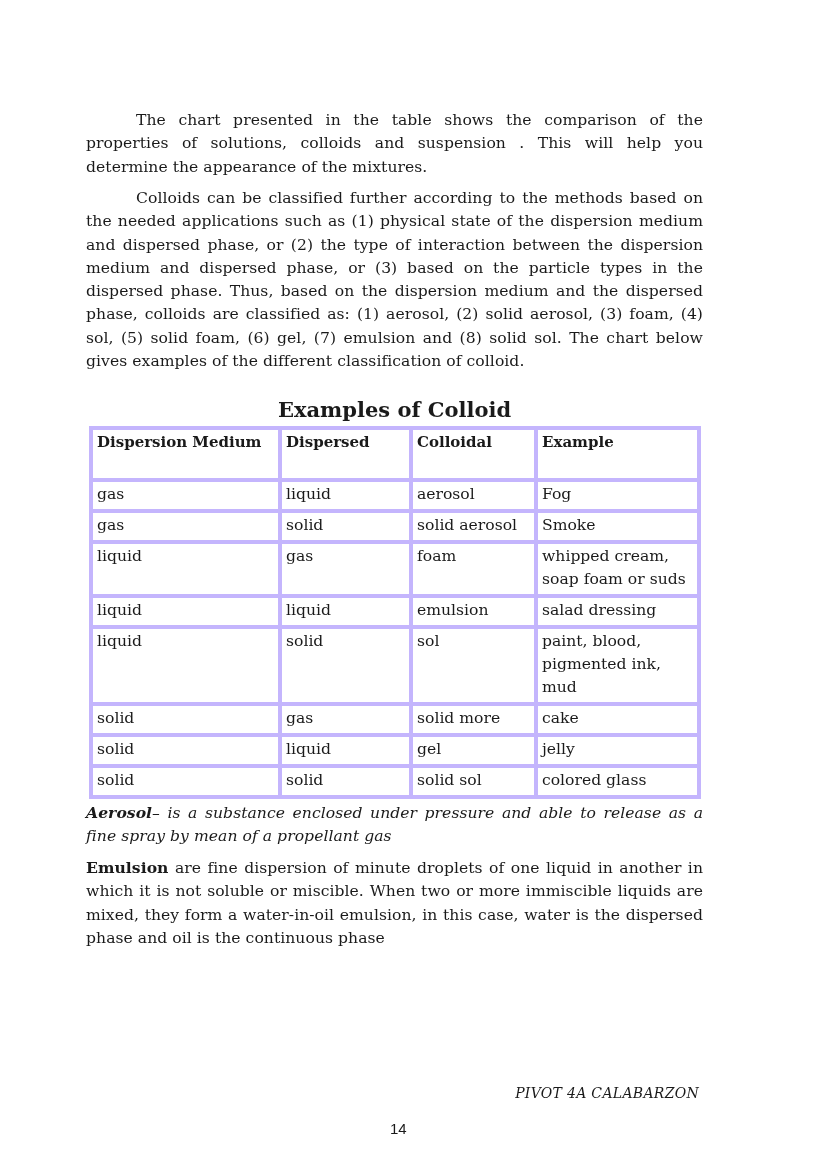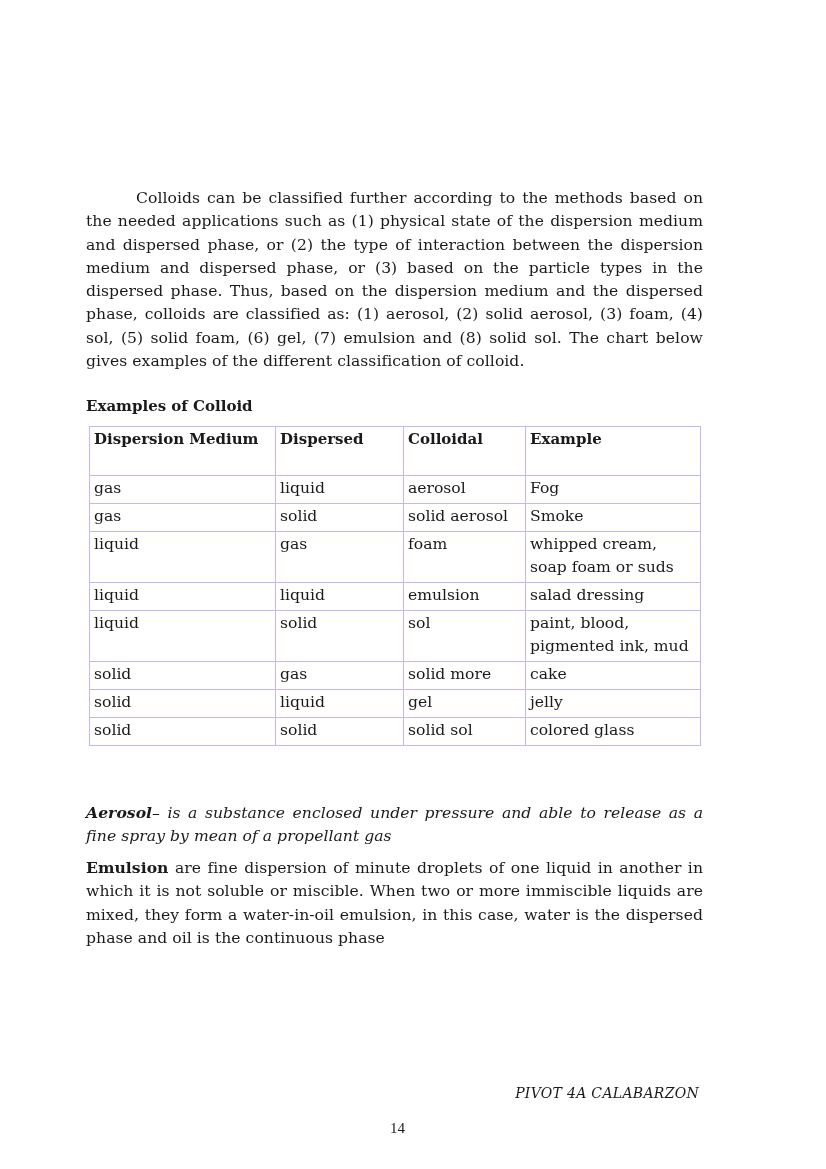--- a/index.html
+++ b/index.html
@@ -3,42 +3,43 @@
 <meta charset="utf-8">
 <style>
   html, body { margin: 0; padding: 0; background: #ffffff; }
   body { width: 826px; height: 1169px; position: relative; overflow: hidden;
          font-family: "DejaVu Serif", "Liberation Serif", serif; color: #1a1a1a; }
   .page { position: absolute; left: 0; top: 0; width: 826px; height: 1169px; }
   .para { position: absolute; left: 86px; width: 617px; font-size: 15.6px; line-height: 23.3px;
           text-align: justify; margin: 0; letter-spacing: 0.05px; }
   .indent { text-indent: 50px; }
   .b { font-weight: bold; }
-  .tcap { position: absolute; left: 86px; width: 617px; top: 397px; 
-          font-weight: bold; font-size: 15px; }
+  .tcap { position: absolute; left: 86px; width: 617px; top: 397px; text-align: center;
+          font-weight: bold; font-size: 21px; }
   table.colloid { position: absolute; left: 89px; top: 426px; width: 612px;
                   border-collapse: collapse; font-size: 15.6px; line-height: 23px; }
-  table.colloid td, table.colloid th { border: 1px solid #c4b5fd; padding: 1px 4px 3px 4px;
+  table.colloid td, table.colloid th { border: 4px solid #c4b5fd; padding: 1px 4px 3px 4px;
                   vertical-align: top; text-align: left; }
   table.colloid th { font-weight: bold; height: 44px; font-size: 15px; }
   table.colloid tr.row-single td { height: 23px; }
   table.colloid tr.row-double td { height: 46px; }
   .c1 { width: 177px; } .c2 { width: 119px; } .c3 { width: 113px; } .c4 { width: auto; }
   .footer-right { position: absolute; right: 127px; top: 1085px; font-style: italic;
                   font-size: 14px; letter-spacing: 0.3px; }
   .pageno { position: absolute; left: 390px; top: 1120px; font-size: 15px;
-            font-family: Liberation Serif, serif; }
+            font-family: Liberation Sans, sans-serif; }
   .watermark { position: absolute; left: 336px; top: 1190px; font-size: 15px; color: #c8c8c8;
                font-family: "DejaVu Sans", sans-serif; letter-spacing: 0.4px; }
 </style>
 </head>
 <body>
 
 <div class="page">
 
+  <p class="para indent" style="top:109px;">The chart presented in the table shows  the comparison of the properties of solutions, colloids and suspension .  This will help you determine the appearance of the mixtures.</p>
 
   <p class="para indent" style="top:187px;">Colloids can be classified further according to the  methods  based on the needed applications such as (1) physical state of the dispersion medium and dispersed phase, or (2) the type of interaction between the dispersion medium and dispersed phase, or (3) based on the particle types in the dispersed phase.  Thus, based on the dispersion medium and the dispersed phase, colloids are classified as: (1) aerosol, (2) solid aerosol, (3) foam, (4) sol, (5) solid foam, (6) gel, (7) emulsion and (8) solid sol.  The chart below gives examples of the different classification of colloid.</p>
 
   <div class="tcap">Examples  of Colloid</div>
 
   <table class="colloid">
     <thead>
       <tr>
         <th class="c1">Dispersion Medium</th>
         <th class="c2">Dispersed</th>

